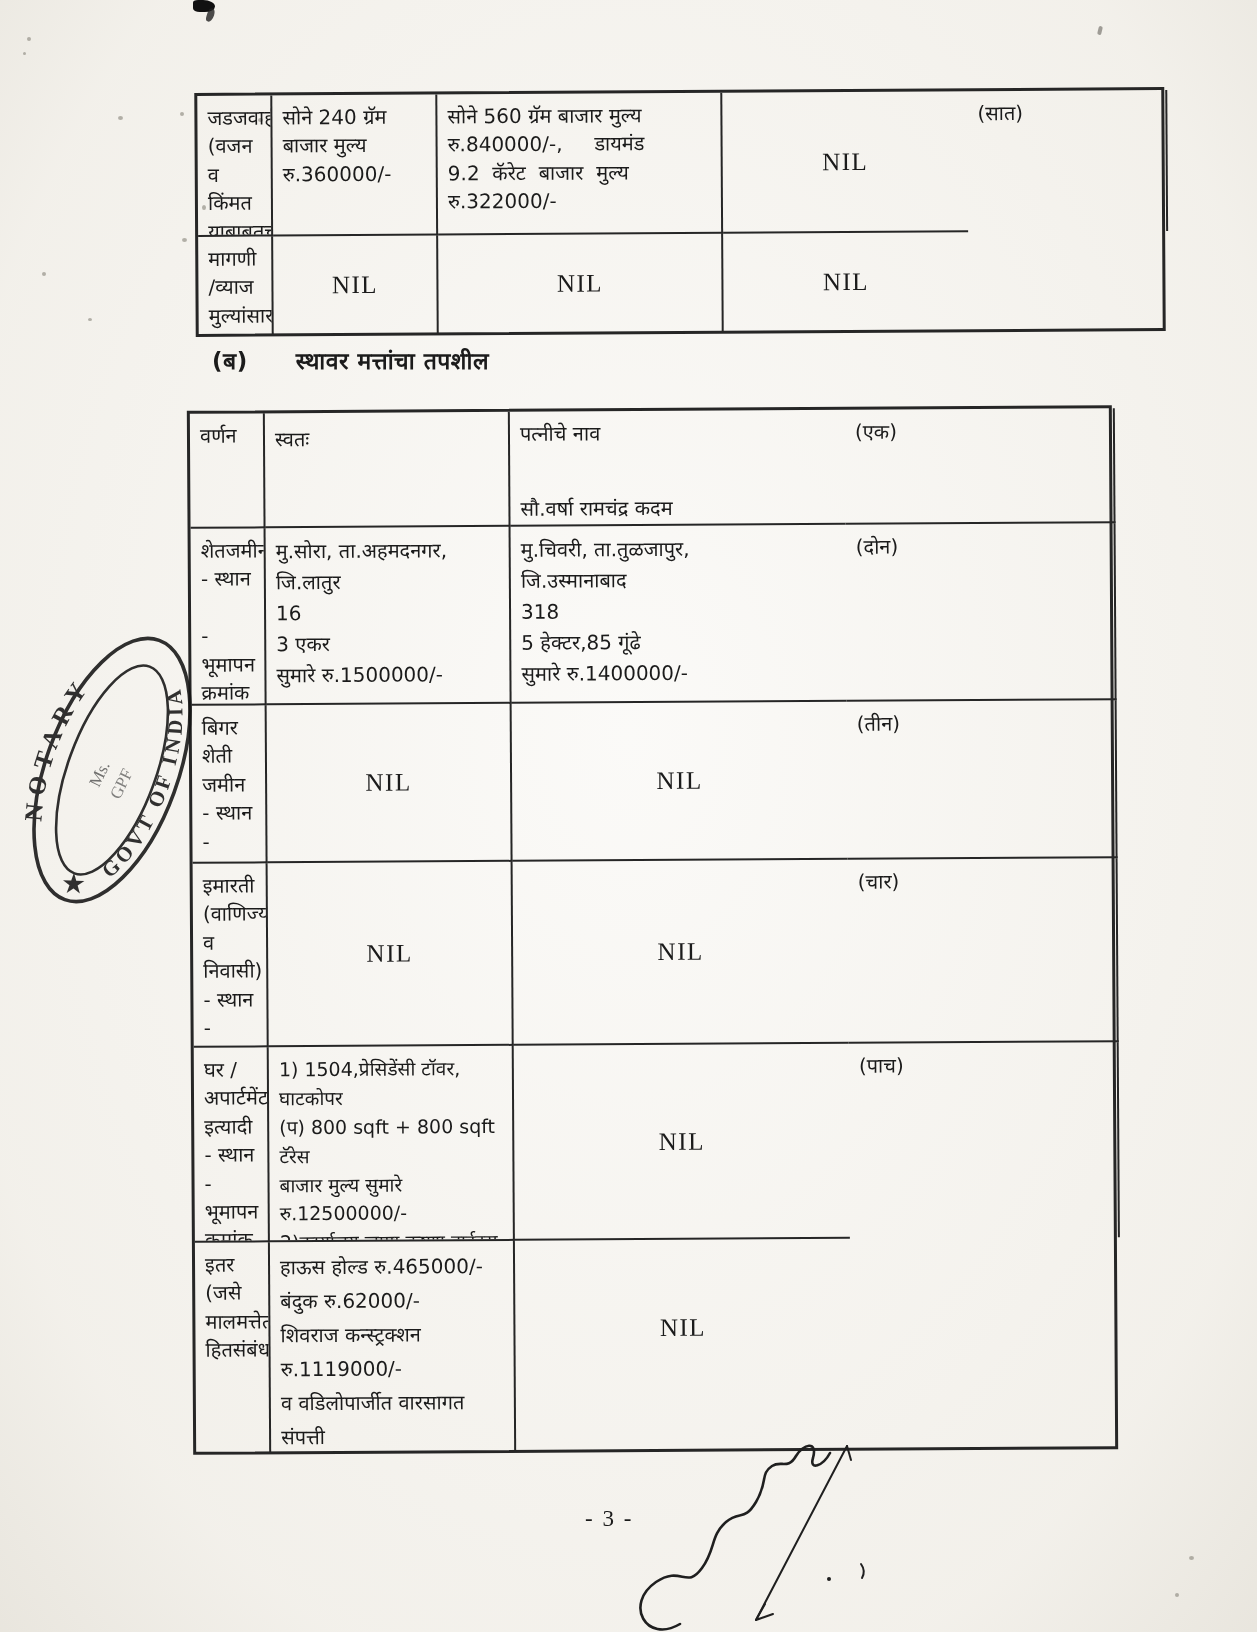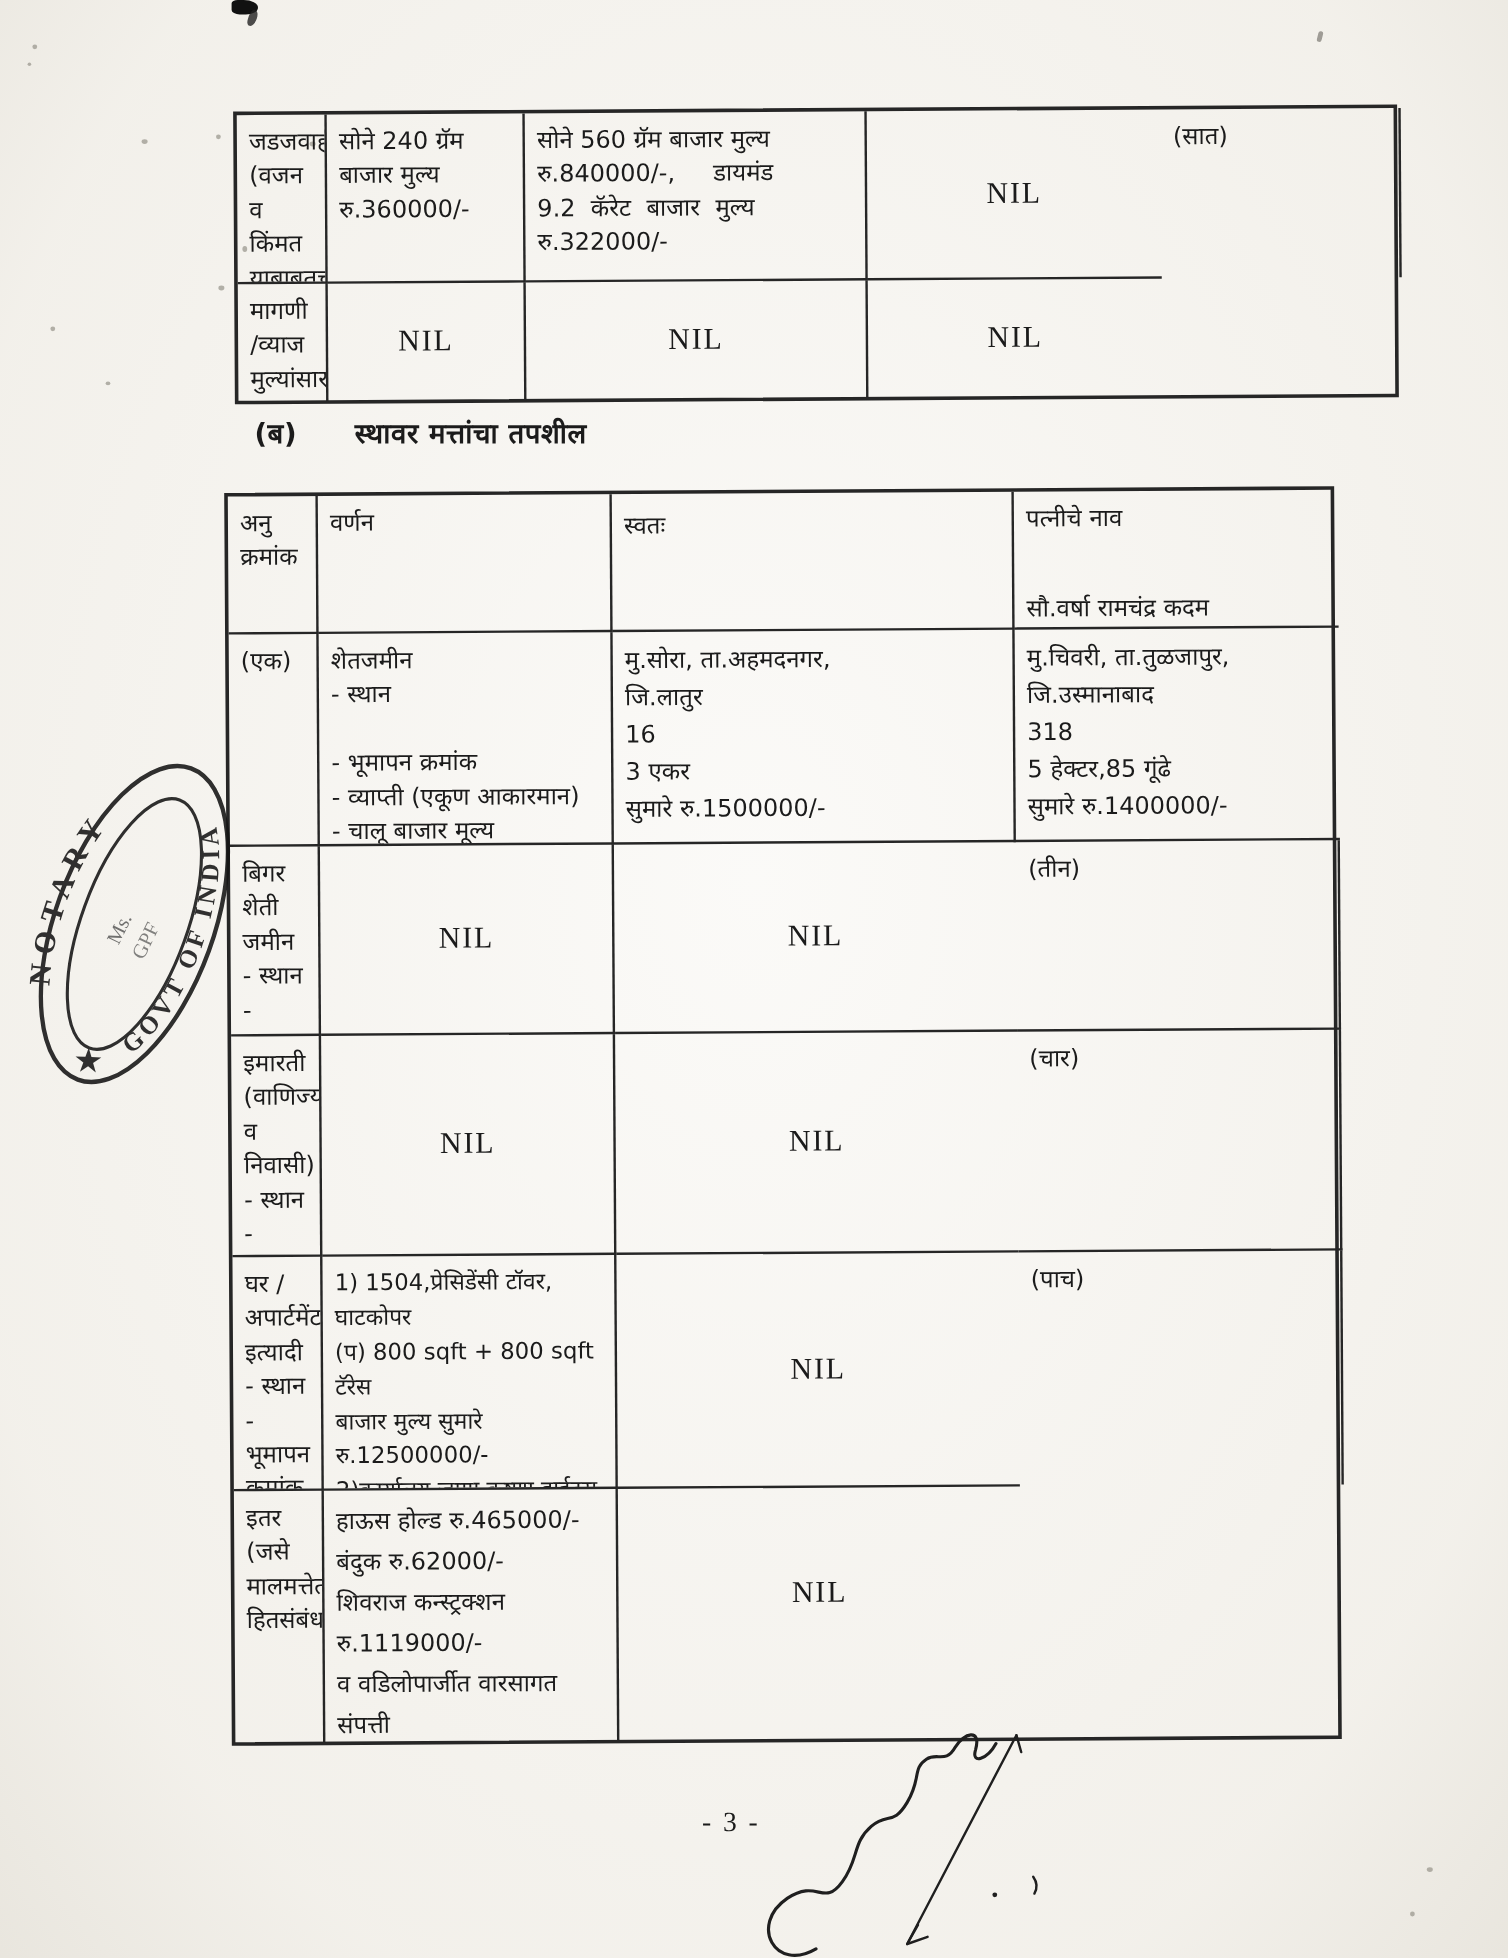--- a/index.html
+++ b/index.html
@@ -122,22 +122,20 @@
   <div class="cell lastrow lastcol nil">NIL</div>
 </div>
 
 <div class="section-heading">
   <span>(ब)</span>
   <span>स्थावर मत्तांचा तपशील</span>
 </div>
 
 <div class="tbl" id="tbl-immovable">
 
-  <div class="cell">अनु
-क्रमांक</div>
   <div class="cell">वर्णन</div>
   <div class="cell" style="padding-top:12px;">स्वतः</div>
   <div class="cell lastcol hdr-spouse">
     <span>पत्नीचे नाव</span>
     <span>सौ.वर्षा रामचंद्र कदम</span>
   </div>
 
   <div class="cell">(एक)</div>
   <div class="cell">शेतजमीन
 - स्थान
@@ -149,20 +147,21 @@
 जि.लातुर
 16
 3 एकर
 सुमारे रु.1500000/-</div>
   <div class="cell lastcol" style="line-height:1.55;">मु.चिवरी, ता.तुळजापुर,
 जि.उस्मानाबाद
 318
 5 हेक्टर,85 गूंढे
 सुमारे रु.1400000/-</div>
 
+  <div class="cell">(दोन)</div>
   <div class="cell">बिगर शेती जमीन
 - स्थान
 - भूमापन क्रमांक
 - व्याप्ती (एकूण आकारमान)
 - चालू बाजार मूल्य</div>
   <div class="cell nil">NIL</div>
   <div class="cell lastcol nil">NIL</div>
 
   <div class="cell">(तीन)</div>
   <div class="cell">इमारती (वाणिज्य व

